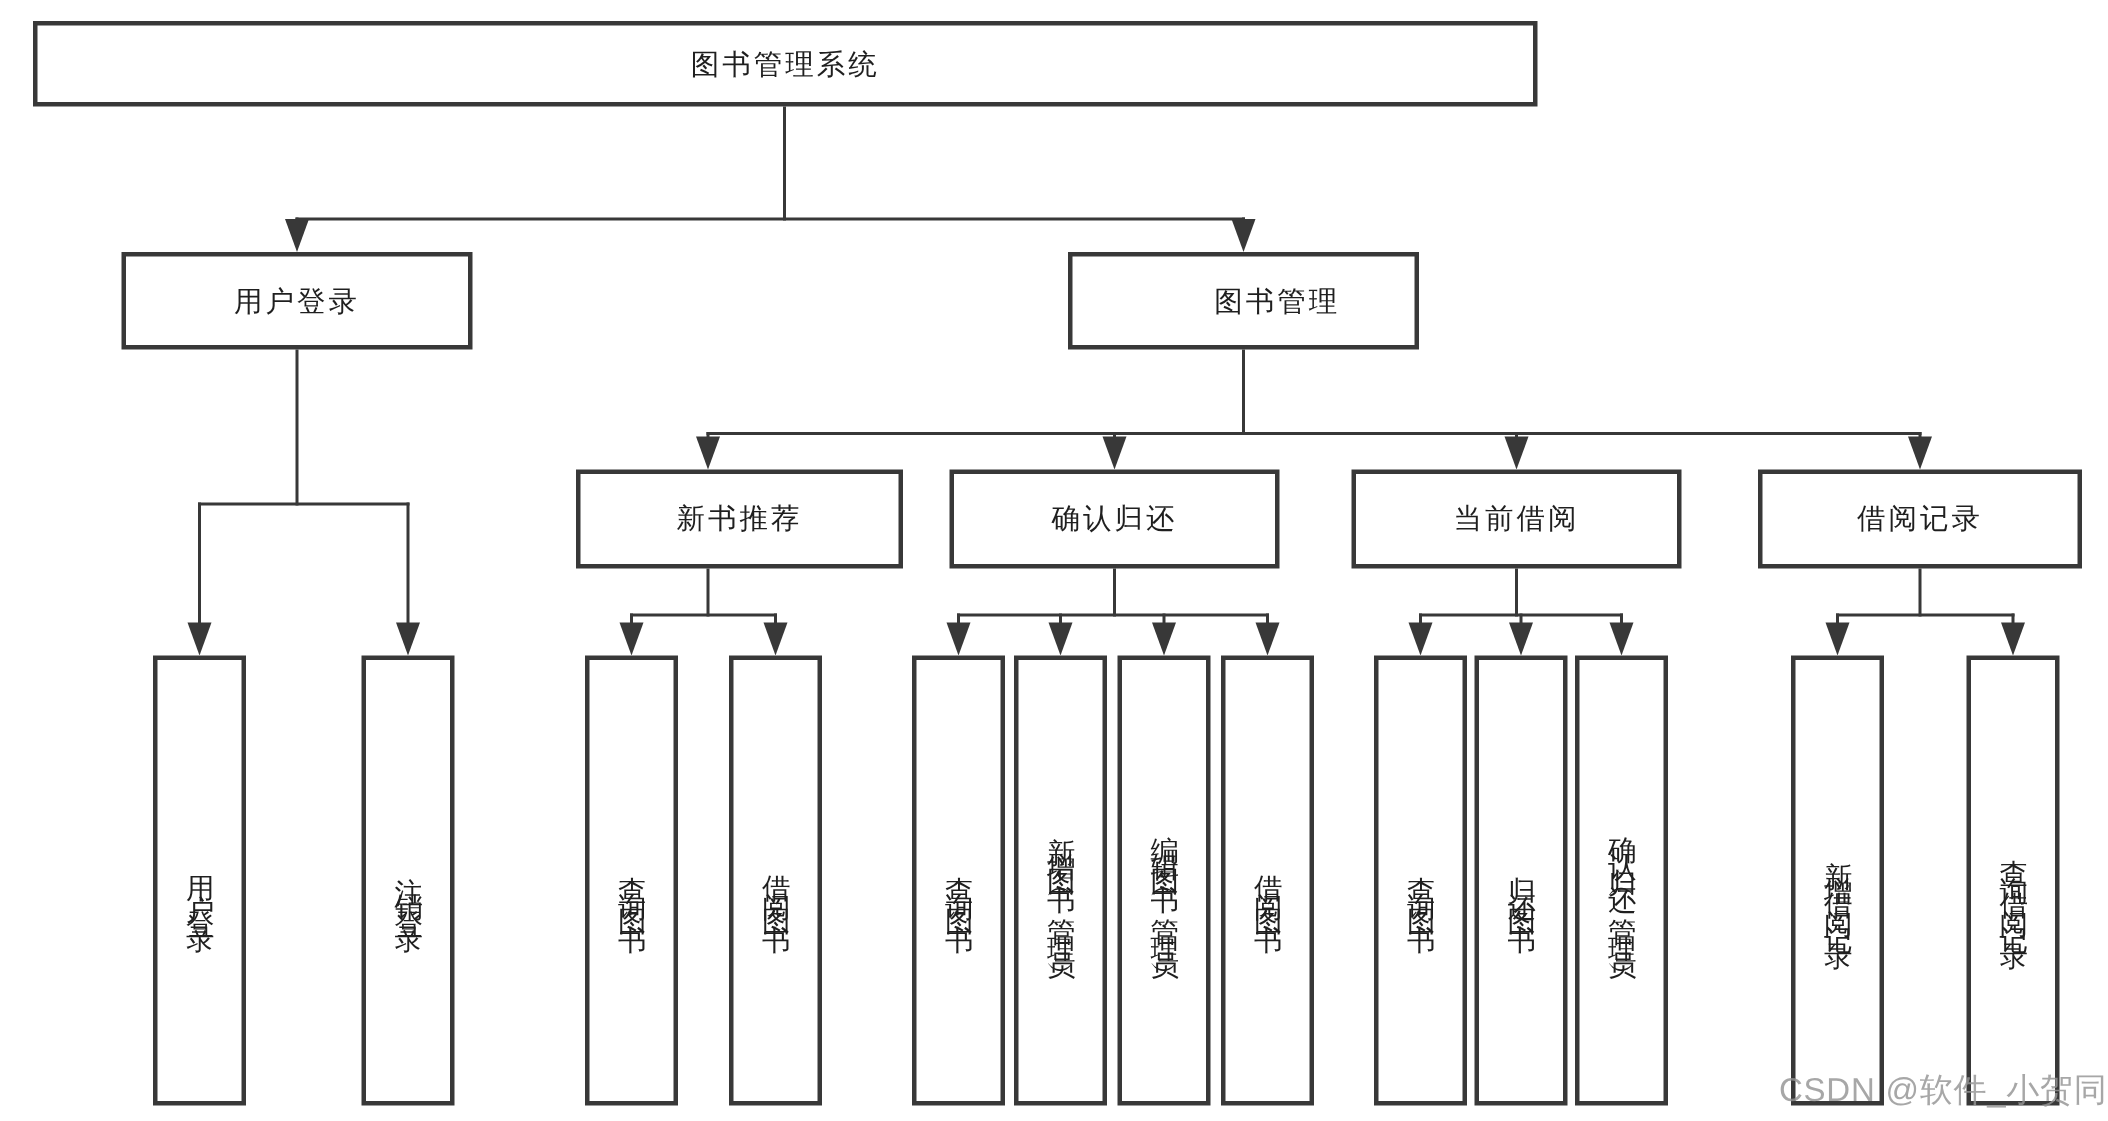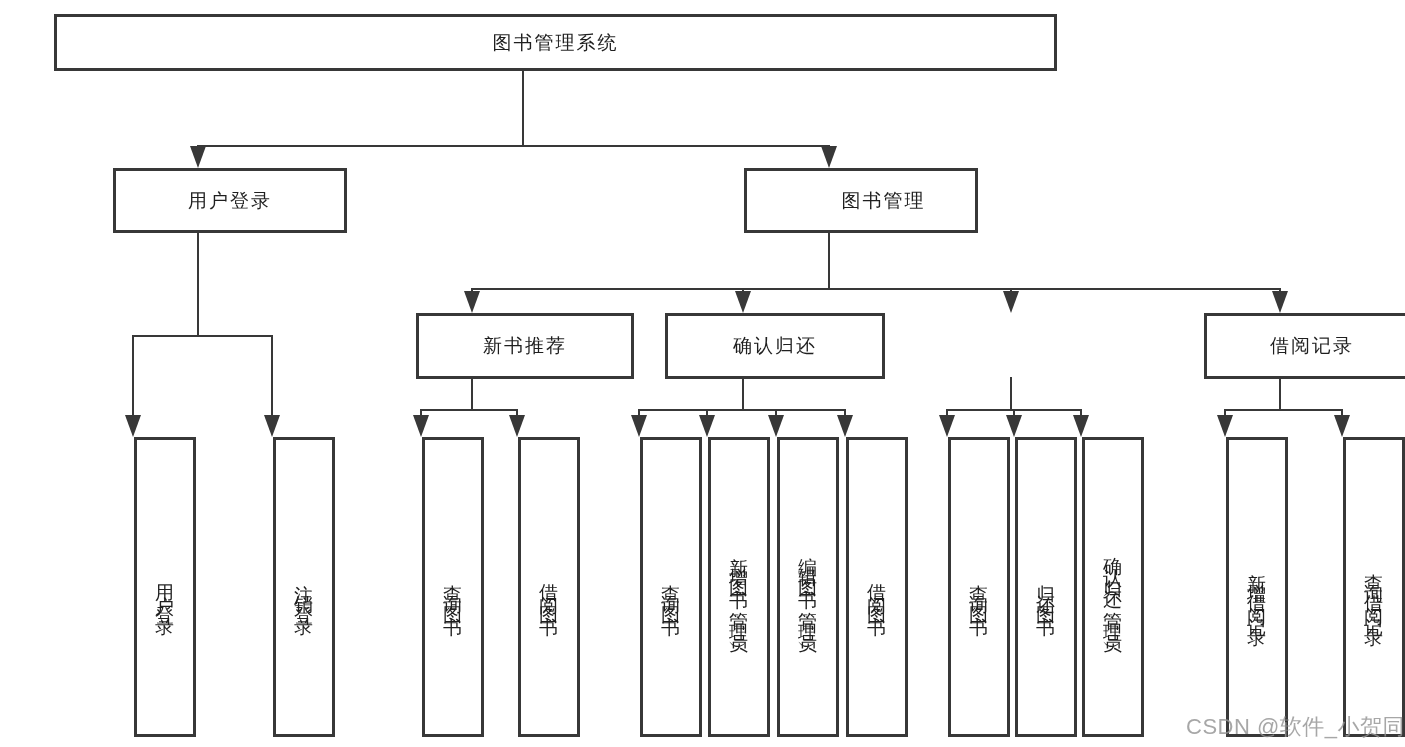--- a/index.html
+++ b/index.html
@@ -17,21 +17,20 @@
     border: 3px solid #383838;
     background: #ffffff;
     display: flex;
     align-items: center;
     justify-content: center;
     color: #1f1f1f;
     font-size: 19px;
     letter-spacing: 2px;
     text-align: center;
     z-index: 2;
-    margin-left: 32px;
   }
   .leaf {
     writing-mode: vertical-rl;
     text-orientation: mixed;
     letter-spacing: 11px;
     font-size: 19px;
     line-height: 1;
     padding-top: 8px;
   }
   .vline, .hline {
@@ -66,20 +65,21 @@
 
 <div class="canvas">
 
   <div class="node" style="left:22px; top:14px; width:1003px; height:57px;">图书管理系统</div>
 
   <div class="node" style="left:81px; top:168px; width:234px; height:65px;">用户登录</div>
   <div class="node" style="left:712px; top:168px; width:234px; height:65px;padding-left:45px;">图书管理</div>
 
   <div class="node" style="left:384px; top:313px; width:218px; height:66px;">新书推荐</div>
   <div class="node" style="left:633px; top:313px; width:220px; height:66px;">确认归还</div>
+  <div class="node" style="left:901px; top:313px; width:220px; height:66px;">当前借阅</div>
   <div class="node" style="left:1172px; top:313px; width:216px; height:66px;">借阅记录</div>
 
   <div class="node leaf" style="left:102px; top:437px; width:62px; height:300px;">用户登录</div>
   <div class="node leaf" style="left:241px; top:437px; width:62px; height:300px;">注销登录</div>
 
   <div class="node leaf" style="left:390px; top:437px; width:62px; height:300px;">查询图书</div>
   <div class="node leaf" style="left:486px; top:437px; width:62px; height:300px;">借阅图书</div>
 
   <div class="node leaf" style="left:608px; top:437px; width:62px; height:300px;">查询图书</div>
   <div class="node leaf" style="left:676px; top:437px; width:62px; height:300px;">新增图书（管理员）</div>

